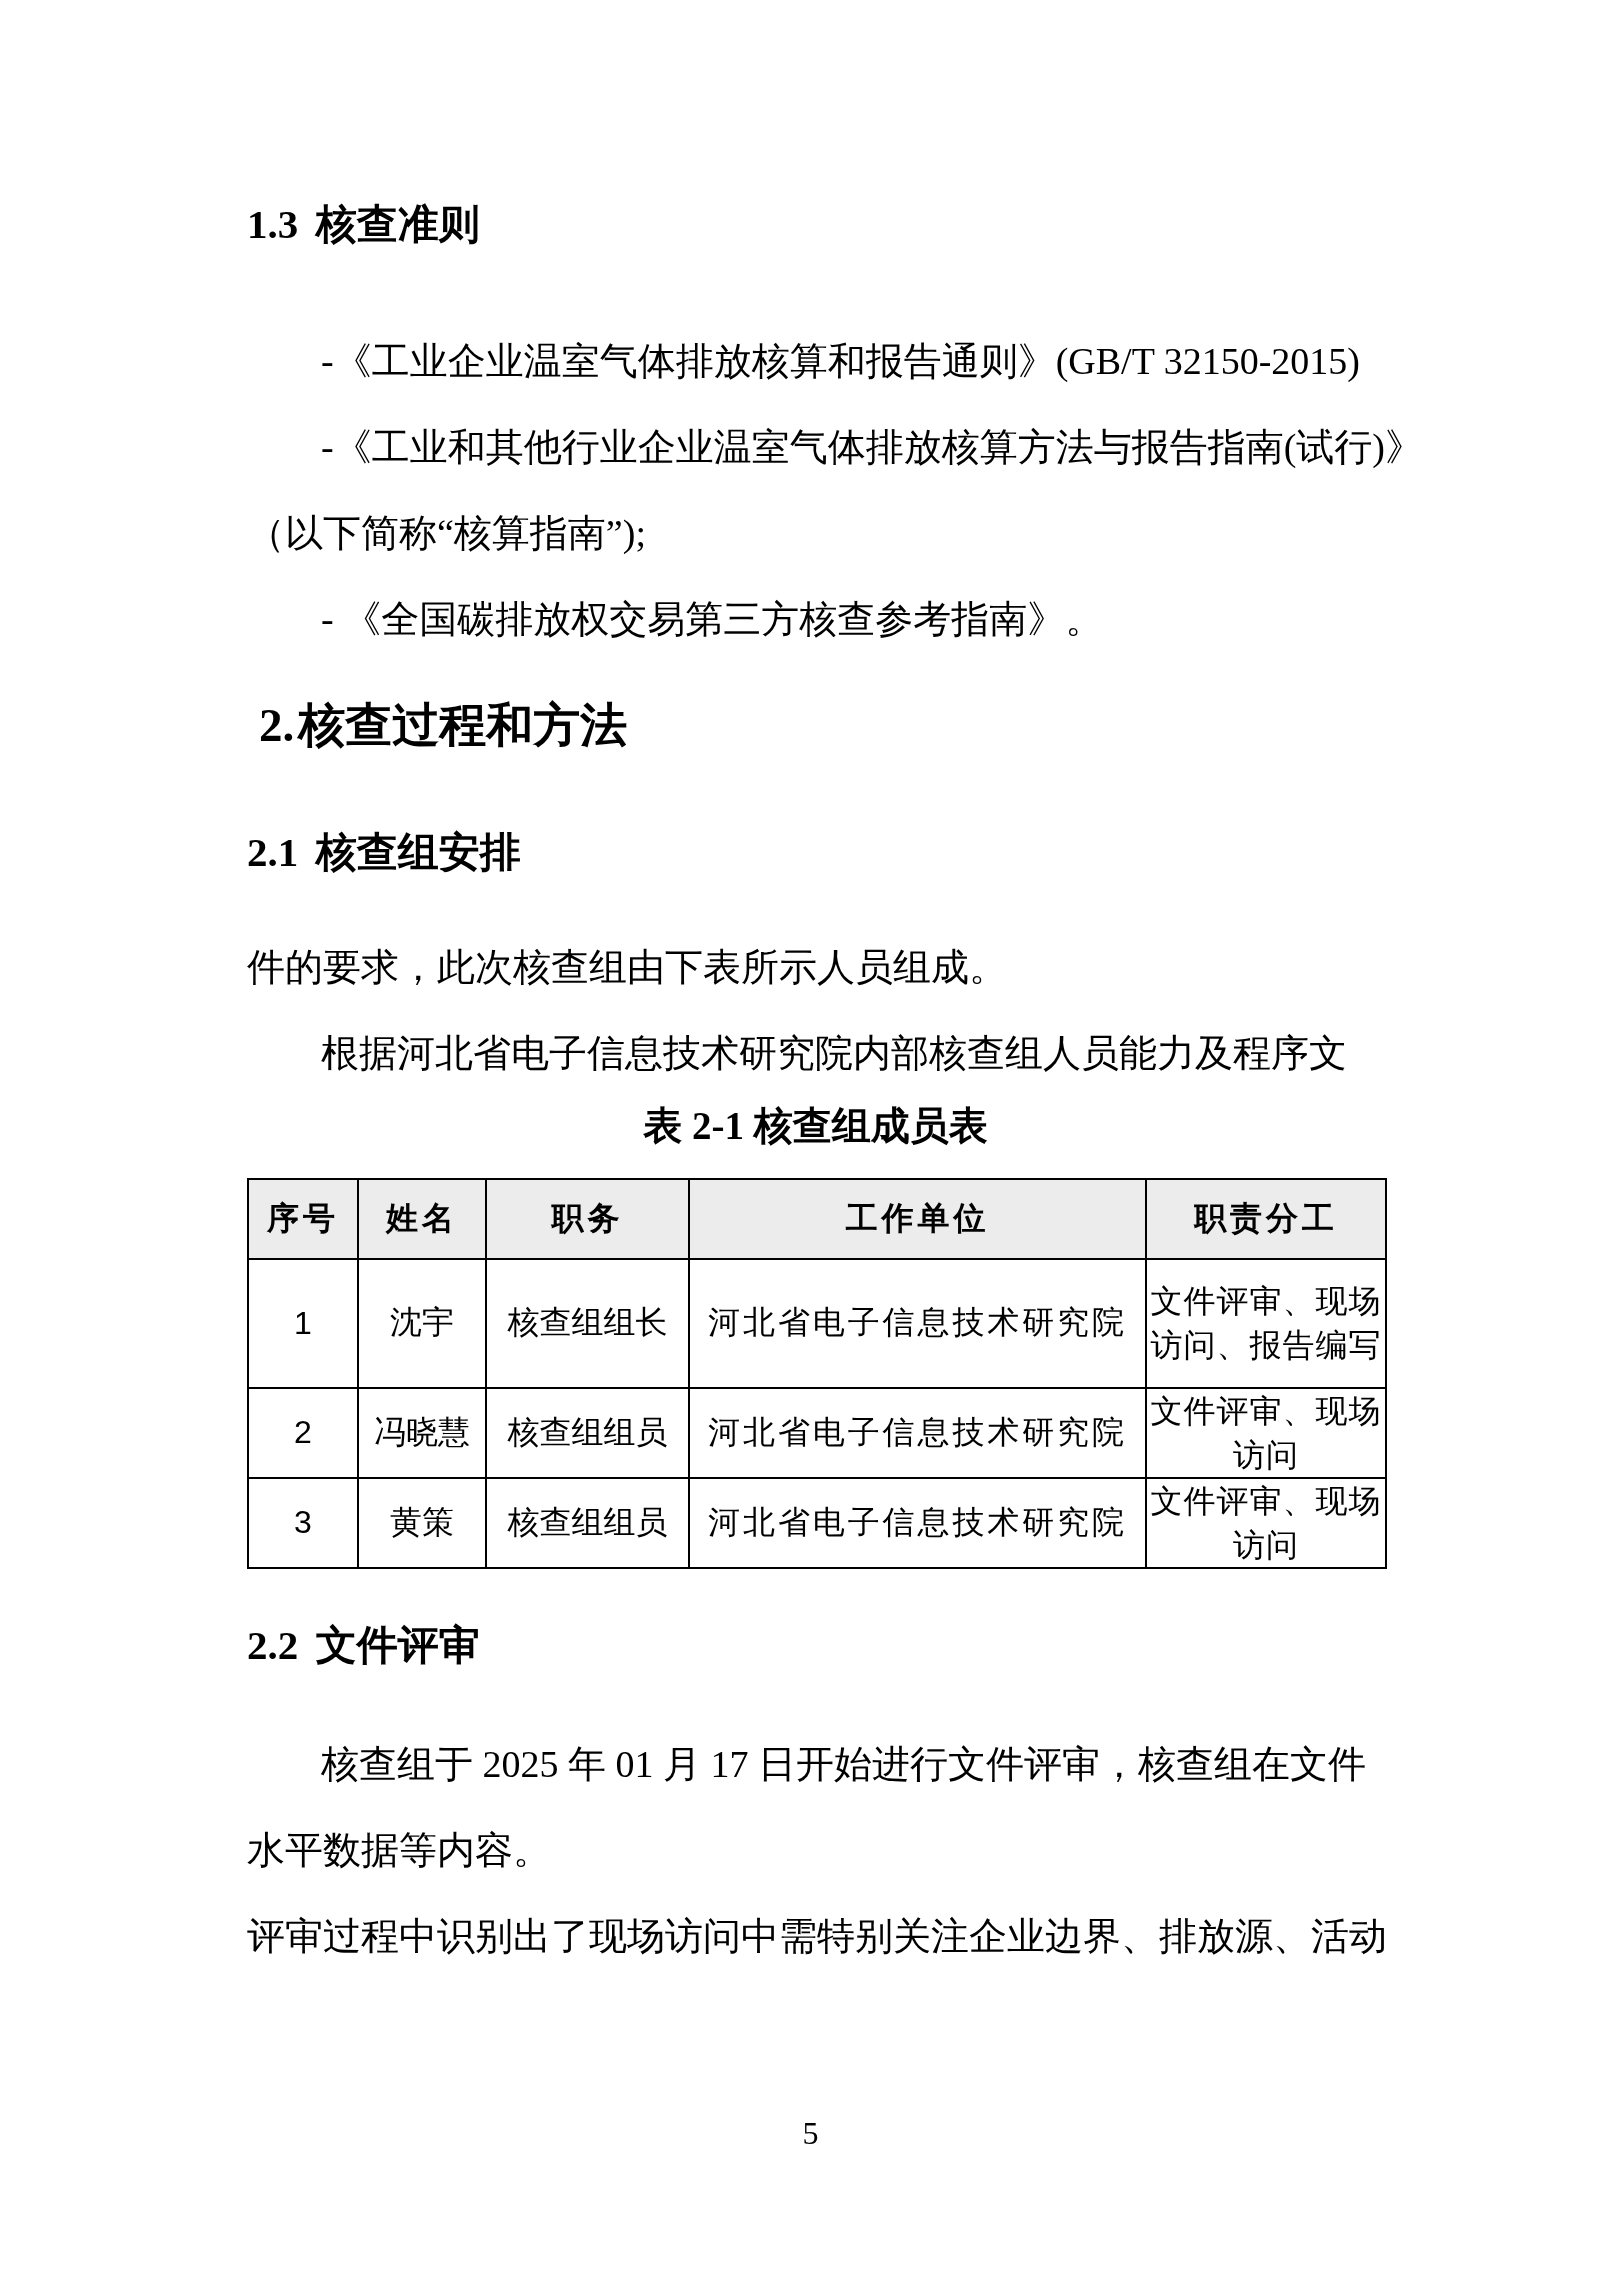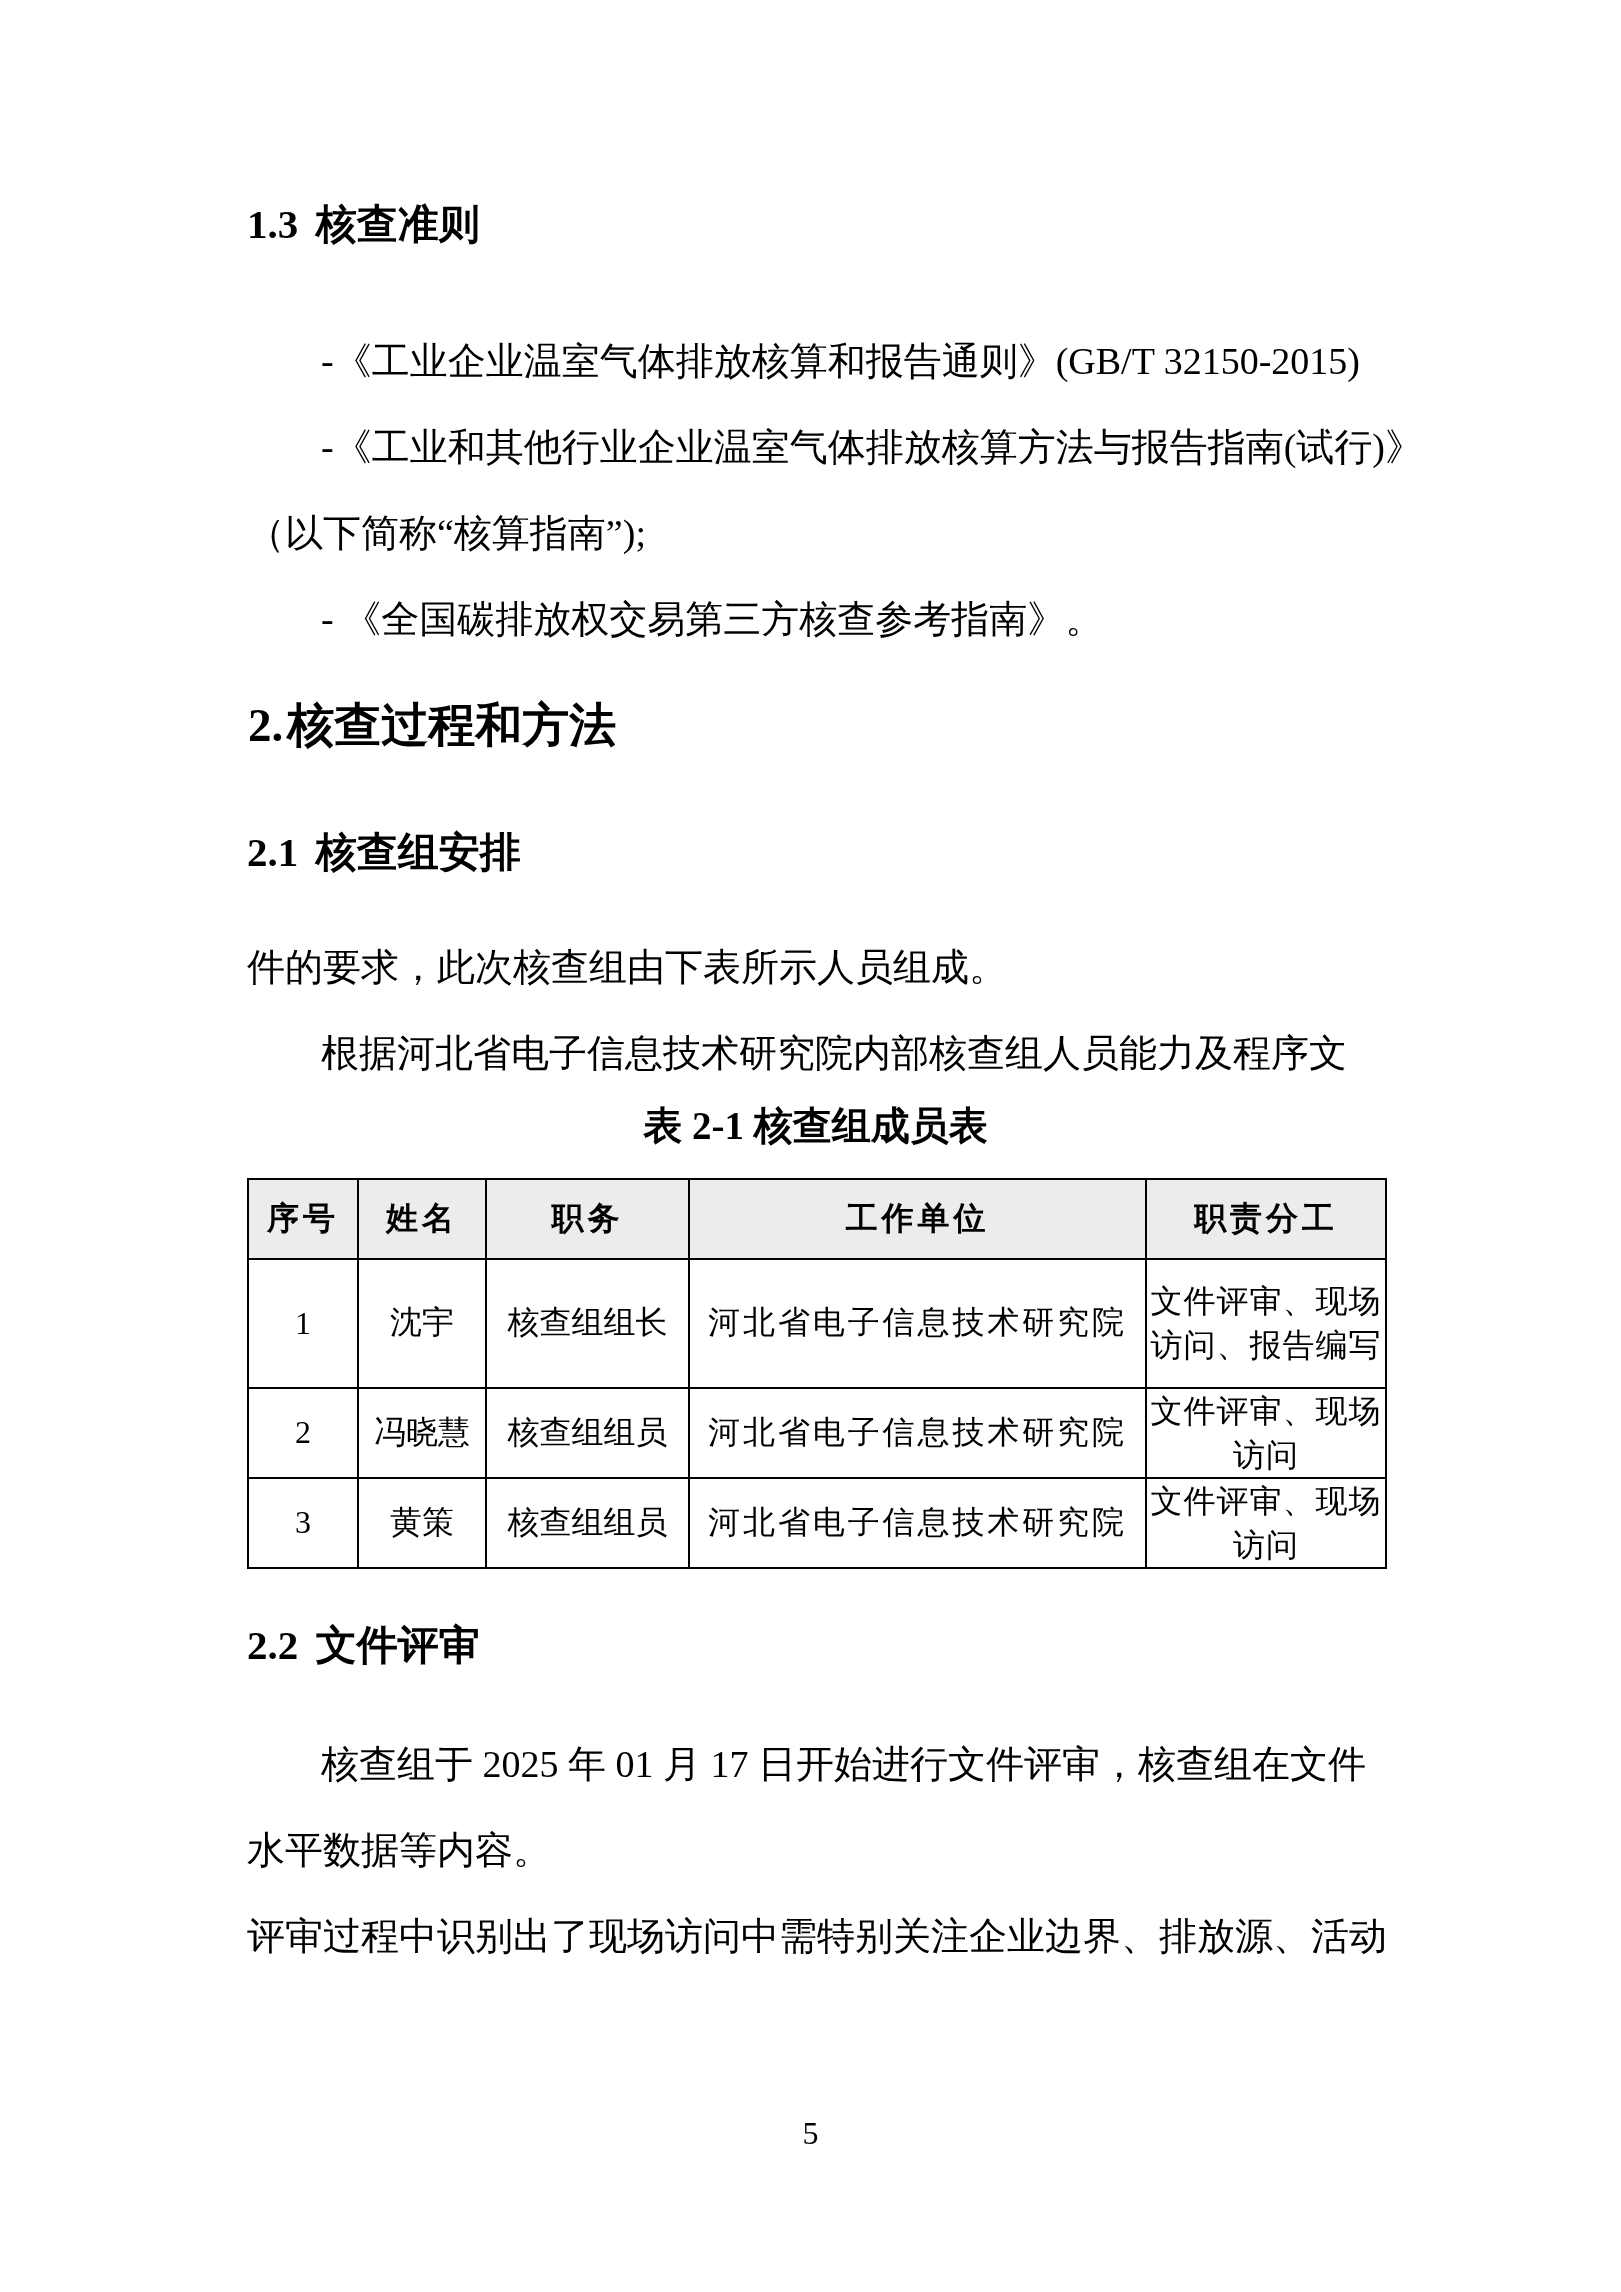--- a/index.html
+++ b/index.html
@@ -8,21 +8,21 @@
     width:1621px;height:2293px;
     margin:0 auto;
     background:#ffffff;
     color:#000;
     overflow:hidden;
   }
   .content{padding:204px 237px 0 247px;}
 
   
   h2.sub{font:bold 41px/1 "Liberation Sans","DejaVu Sans",sans-serif;margin:0;}
-  h1.main{font:bold 47px/1 "Liberation Sans","DejaVu Sans",sans-serif;margin:1px;}
+  h1.main{font:bold 47px/1 "Liberation Sans","DejaVu Sans",sans-serif;margin:12px;}
   .hnum{font-family:"Liberation Serif","DejaVu Serif",serif;font-weight:bold;}
   .htxt{margin-left:17.6px;}
   h1.main .htxt{margin-left:3.9px;}
 
   
   .line{
     font-family:"Liberation Serif","DejaVu Serif",serif;
     font-size:38px;line-height:86px;height:86px;
     white-space:nowrap;
   }
@@ -46,21 +46,21 @@
   table.members{
     margin:29px auto 0 auto;
     border-collapse:collapse;
     table-layout:fixed;
     width:1138px;
   }
   table.members th, table.members td{
     border:2px solid #000;
     text-align:center;
     vertical-align:middle;
-    font-family:Liberation Serif, serif;
+    font-family:Liberation Sans, sans-serif;
     font-size:32px;
     padding:0;
     overflow:hidden;
   }
   table.members th{
     background:#ececec;
     height:78px;
     font-weight:bold;
     letter-spacing:3.9px;
   }

